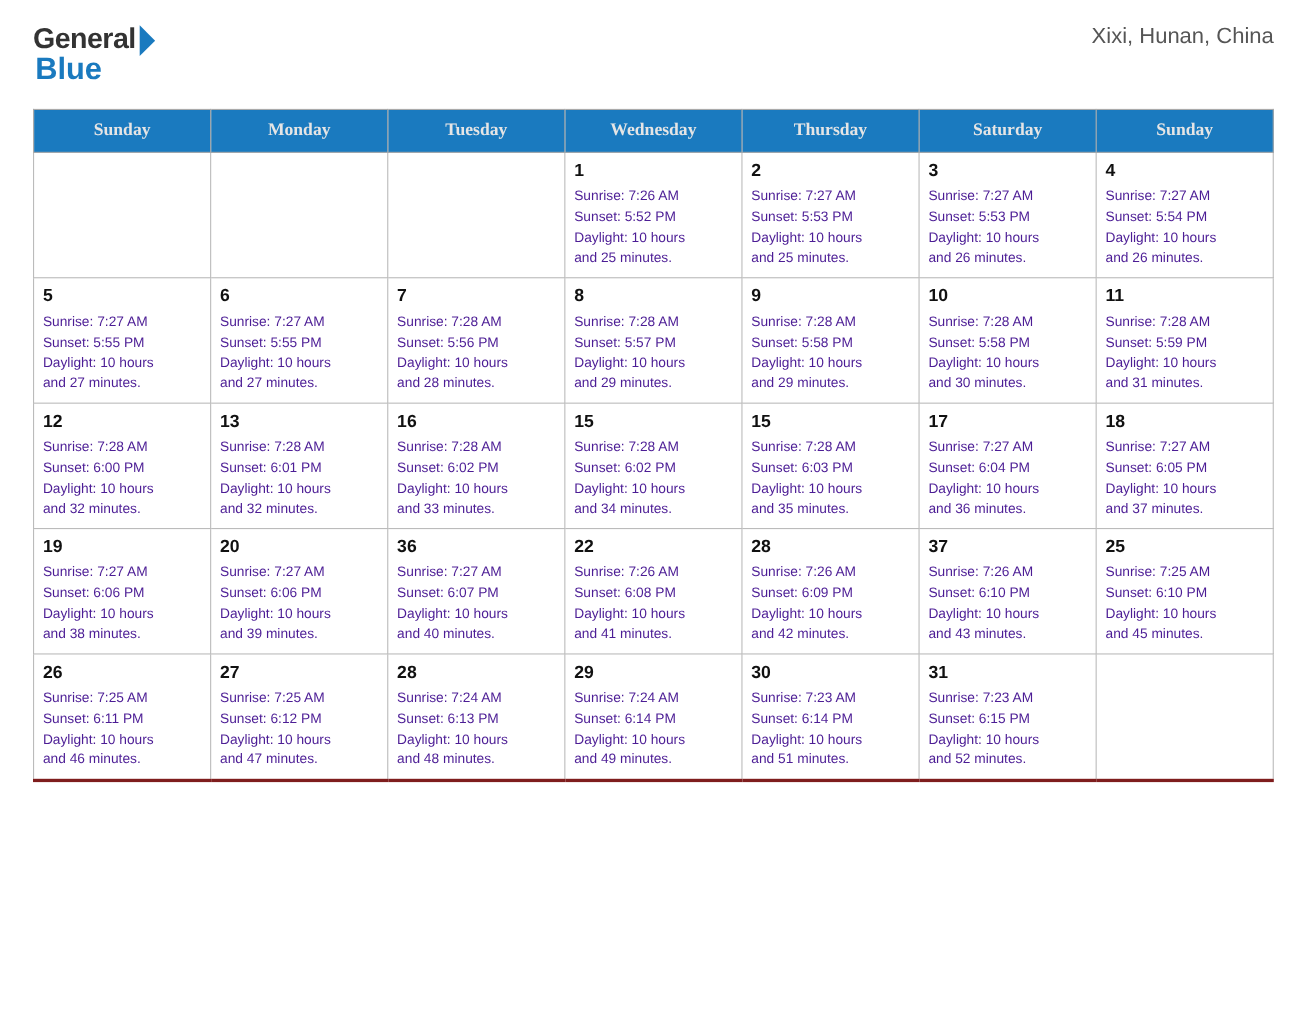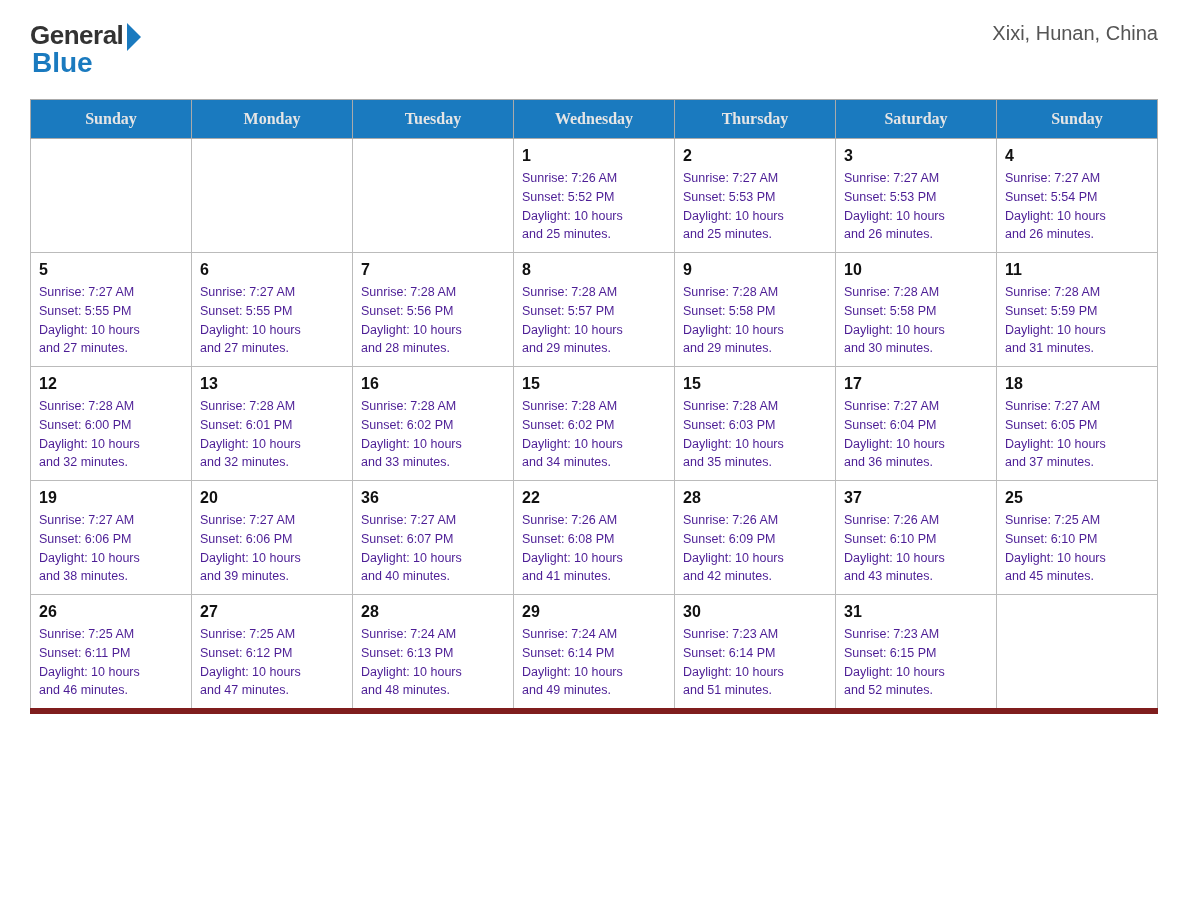--- a/index.html
+++ b/index.html
@@ -93,21 +93,21 @@
     }
     .day-info {
       font-size: 12.5px;
       color: #4c1d95;
       line-height: 1.5;
     }
     .empty-cell {
       background: #fff;
     }
     tr:last-child td {
-      border-bottom: 6px solid #7f1d1d;
+      border-bottom: 3px solid #7f1d1d;
     }
   </style>
 </head>
 <body>
 
 <div class="header">
   <div class="logo">
     <div class="logo-top">
       <span class="logo-general">General</span>
       <div class="logo-arrow"></div>

